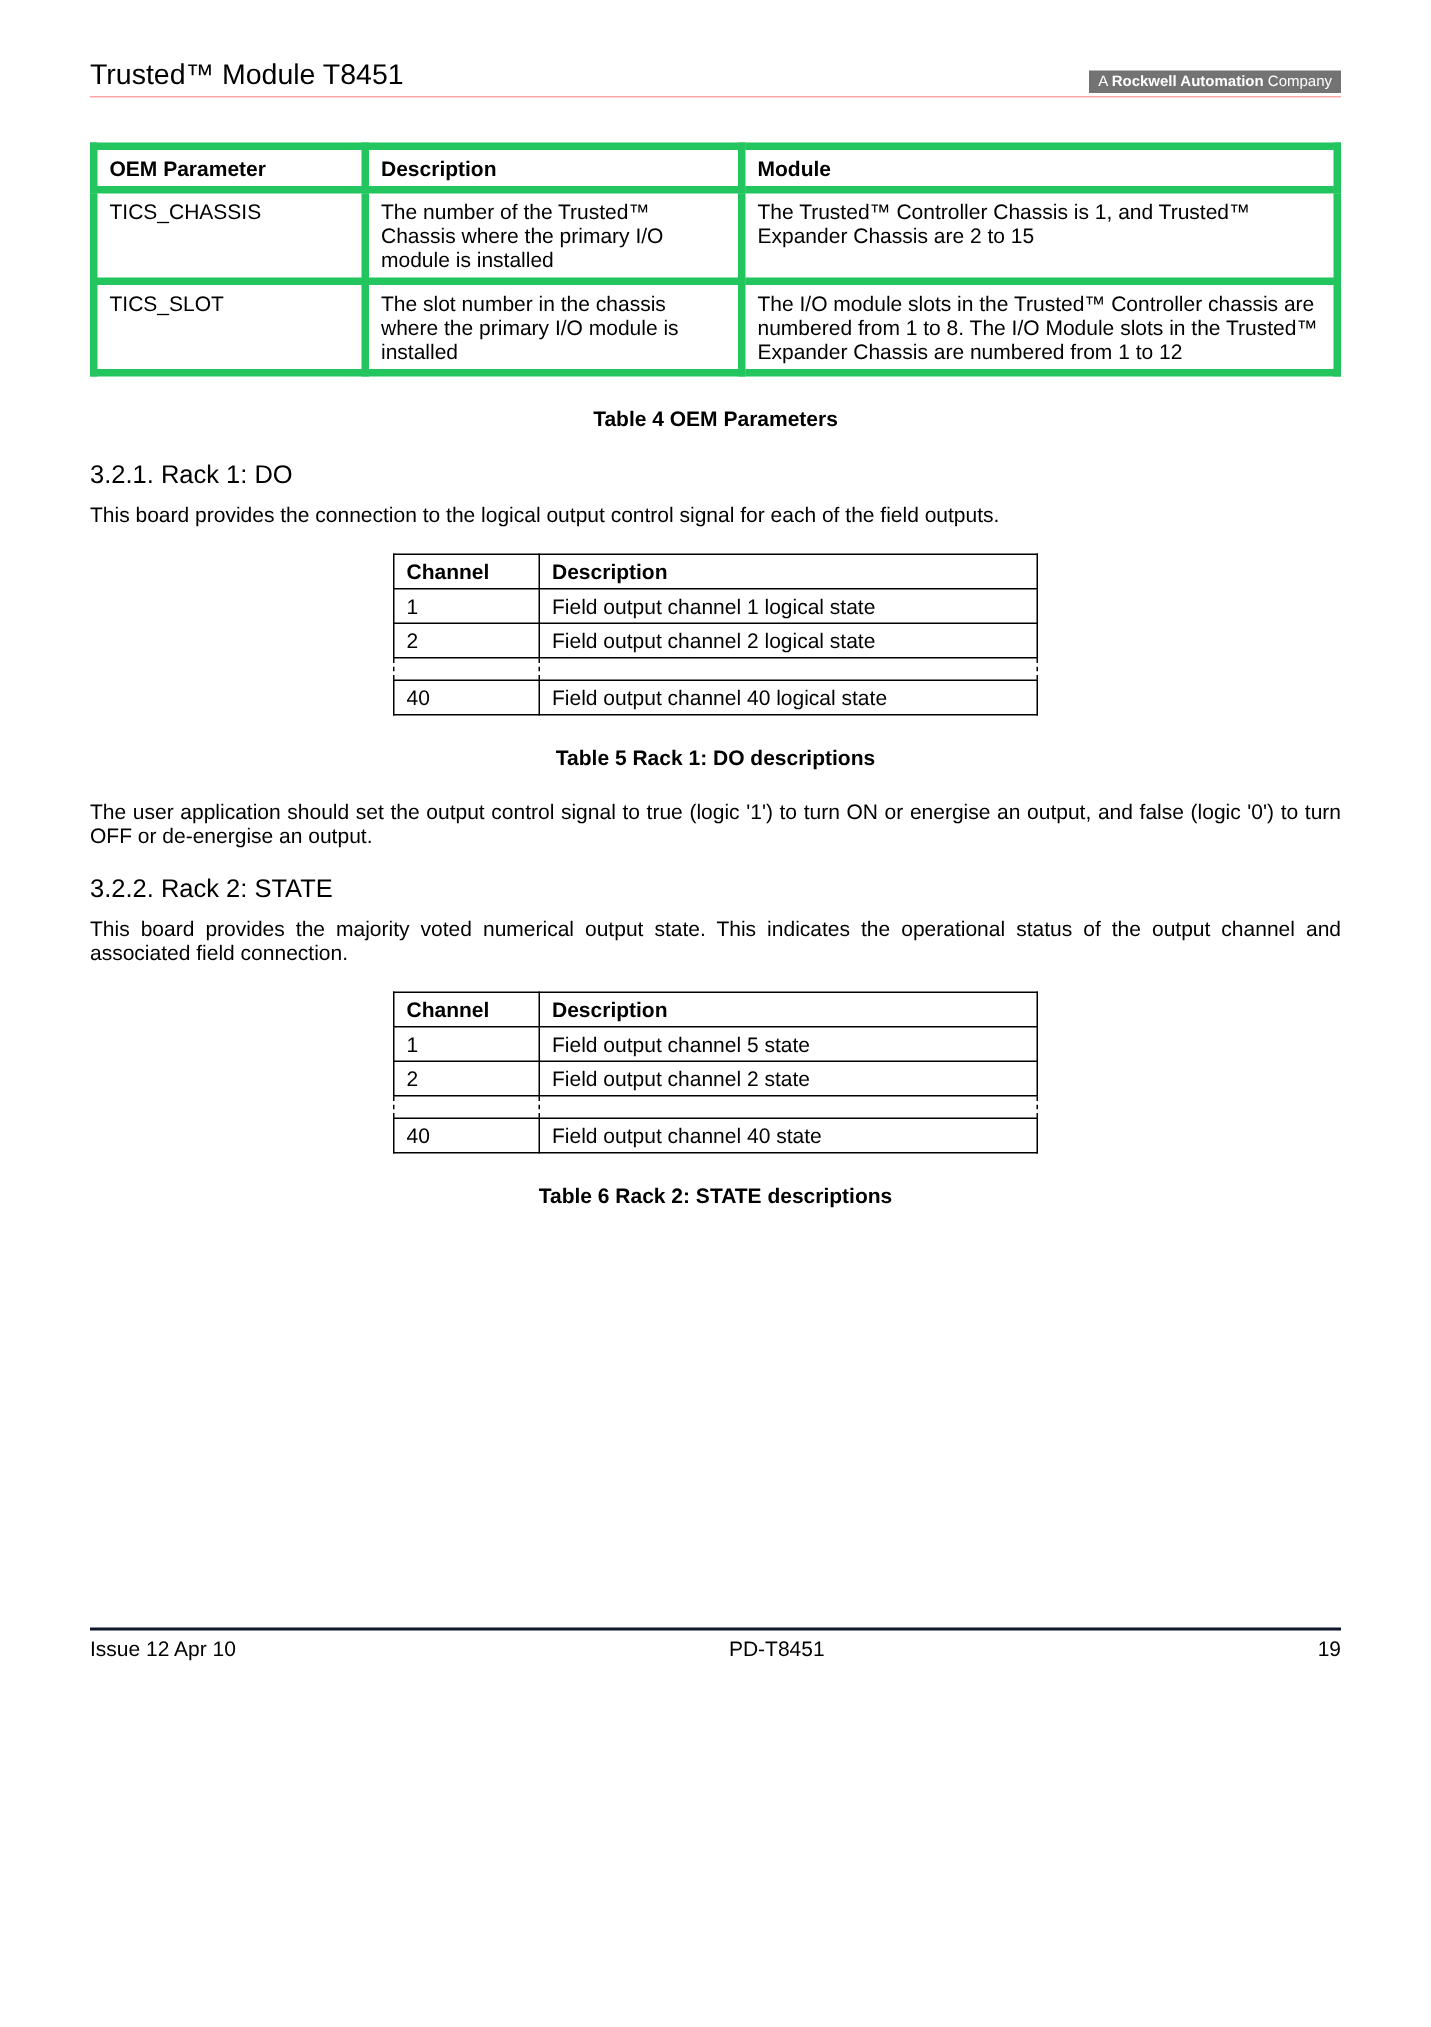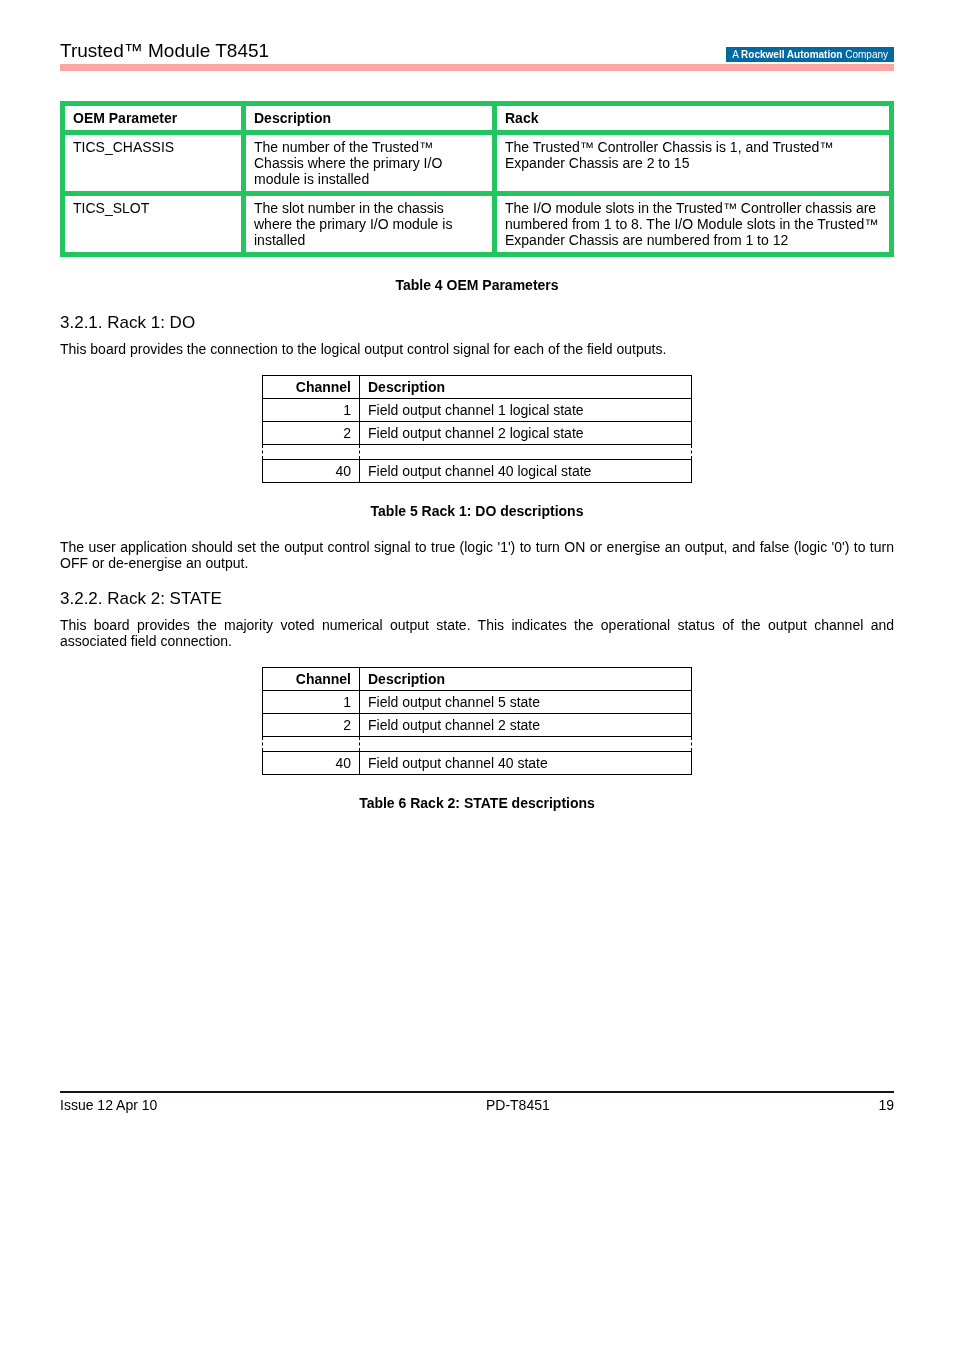--- a/index.html
+++ b/index.html
@@ -10,39 +10,39 @@
     width: 954px;
     color: #000;
   }
   .page {
     padding: 40px 60px;
   }
   .header-row {
     display: flex;
     justify-content: space-between;
     align-items: flex-end;
-    border-bottom: 7px solid #fca5a5;
+    border-bottom: 1px solid #fca5a5;
     padding-bottom: 2px;
     margin-bottom: 30px;
   }
   .header-left {
     font-size: 19px;
   }
   .logo-block {
     text-align: right;
   }
   .logo-text {
     font-weight: bold;
     font-size: 32px;
     letter-spacing: -1px;
   }
   .logo-red { color: #c8102e; }
   .logo-dark { color: #1a3a5a; }
   .logo-sub {
-    background: #0369a1;
+    background: #737373;
     color: #fff;
     font-size: 10px;
     padding: 2px 6px;
     display: inline-block;
     margin-top: 2px;
   }
   .logo-sub b { font-weight: bold; }
 
   table.oem {
     border-collapse: collapse;
@@ -83,21 +83,21 @@
     width: 430px;
   }
   table.chdesc th, table.chdesc td {
     border: 1px solid #000;
     padding: 3px 8px;
     font-size: 14px;
     text-align: left;
   }
   table.chdesc th:first-child, table.chdesc td:first-child {
     width: 80px;
-    text-align: right;
+    text-align: left;
   }
   table.chdesc tr.dashed td {
     border-top: none;
     border-bottom: none;
     border-left: 1px dashed #000;
     border-right: 1px dashed #000;
     height: 14px;
     padding: 0;
   }
 
@@ -122,21 +122,21 @@
         <span>A </span><b>Rockwell Automation</b><span> Company</span>
       </div>
     </div>
   </div>
 
   <table class="oem">
     <tbody>
         <tr>
       <th style="width:160px">OEM Parameter</th>
       <th style="width:230px">Description</th>
-      <th>Rack</th>
+      <th>Module</th>
     </tr>
     <tr>
       <td>TICS_CHASSIS</td>
       <td>The number of the Trusted™ Chassis where the primary I/O module is installed</td>
       <td>The Trusted™ Controller Chassis is 1, and Trusted™ Expander Chassis are 2 to 15</td>
     </tr>
     <tr>
       <td>TICS_SLOT</td>
       <td>The slot number in the chassis where the primary I/O module is installed</td>
       <td>The I/O module slots in the Trusted™ Controller chassis are numbered from 1 to 8. The I/O Module slots in the Trusted™ Expander Chassis are numbered from 1 to 12</td>

